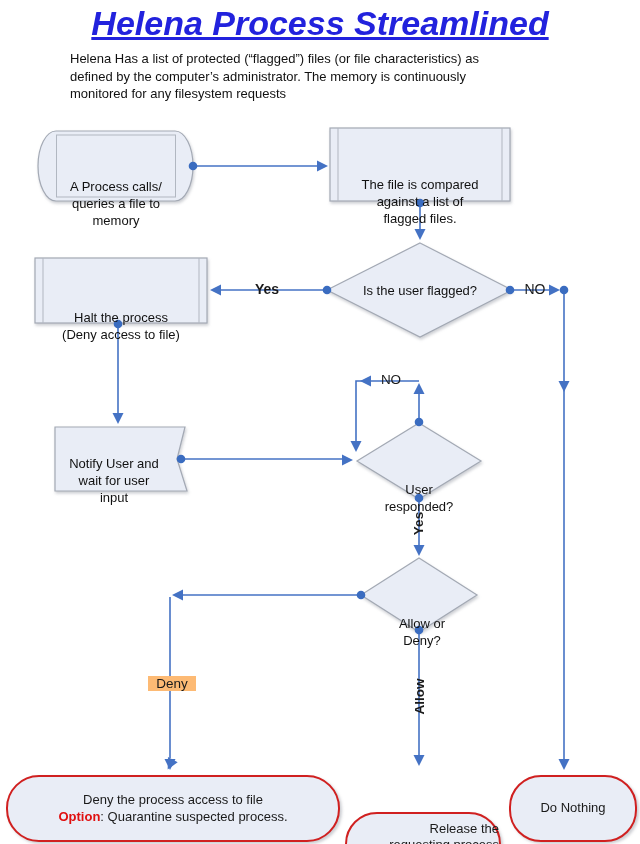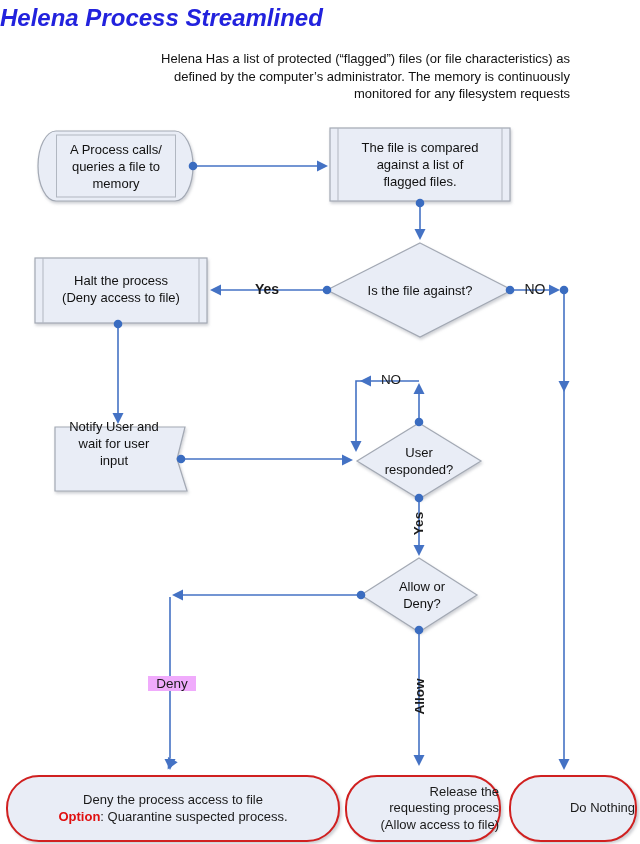--- a/index.html
+++ b/index.html
@@ -3,45 +3,45 @@
 <meta charset="utf-8">
 <style>
   html,body{margin:0;padding:0;}
   body{
     width:640px;height:844px;position:relative;background:#ffffff;
     font-family:"Liberation Sans", sans-serif;color:var(--text-color,#1a1a1a);
     overflow:hidden;
   }
   .abs{position:absolute;}
   #title{
-    top:4px;left:0;width:640px;text-align:left;
-    font-size:24px;font-weight:bold;font-style:italic;
-    color:var(--title-color,#2222dd);
+    top:4px;left:0;width:640px;text-align:center;
+    font-size:34px;font-weight:bold;font-style:italic;
+    text-decoration:underline;color:var(--title-color,#2222dd);
     z-index:2;
   }
   #description{
-    top:50px;left:70px;width:500px;text-align:right;
+    top:50px;left:70px;width:500px;text-align:left;
     font-size:13px;line-height:17.5px;color:#111;z-index:2;
     white-space:pre-line;
   }
   svg.layer{position:absolute;top:0;left:0;z-index:1;}
   .shape{fill:var(--shape-fill,#e9edf6);stroke:var(--shape-border,#a3a9b4);stroke-width:1.2;
          filter:drop-shadow(1.5px 2px 1.5px rgba(110,115,130,0.35));}
   .inner{fill:none;stroke:var(--shape-border,#a3a9b4);stroke-width:1;opacity:.8;}
   .cline{stroke:var(--connector,#4472c4);stroke-width:1.6;fill:none;}
   .cdot{fill:var(--connector-dot,#3a6cc0);}
   .ahead{fill:var(--connector,#4472c4);stroke:none;}
   .node-text{
     z-index:2;text-align:center;font-size:13px;line-height:17px;color:#111;
   }
-  .pre{white-space:pre-line;}
+  .pre{white-space:pre-line;margin-top:37px;}
   .edge-label{z-index:2;font-size:14px;text-align:center;}
   .bold{font-weight:bold;}
   .rot{transform:rotate(-90deg);transform-origin:center center;}
-  .whitebg{background:#f0abfc;padding:0 2px;}
+  .whitebg{background:#fdba74;padding:0 2px;}
   .terminal{
     z-index:2;background:var(--shape-fill,#e9edf6);
     border:2px solid var(--terminal-border,#d02020);
     display:flex;flex-direction:column;justify-content:center;
     text-align:center;font-size:13px;line-height:16.5px;
     box-shadow:2px 2px 3px rgba(110,115,130,.35);
   }
   .option{color:var(--option-red,#e01010);font-weight:bold;}
 </style>
 </head>
@@ -142,21 +142,21 @@
 </svg>
 
 <div class="abs node-text pre" style="left:50px;top:141px;width:132px;">A Process calls/
 queries a file to
 memory</div>
 
 <div class="abs node-text pre" style="left:345px;top:139px;width:150px;text-align:center;">The file is compared
 against a list of
 flagged files.</div>
 
-<div class="abs node-text" style="left:327px;top:282px;width:186px;">Is the file against?</div>
+<div class="abs node-text" style="left:327px;top:282px;width:186px;">Is the user flagged?</div>
 
 <div class="abs node-text pre" style="left:46px;top:272px;width:150px;text-align:center;">Halt the process
 (Deny access to file)</div>
 
 <div class="abs node-text pre" style="left:58px;top:418px;width:112px;">Notify User and
 wait for user
 input</div>
 
 <div class="abs node-text pre" style="left:364px;top:444px;width:110px;">User
 responded?</div>
@@ -178,13 +178,13 @@
 
 <div class="abs terminal" style="left:6px;top:775px;width:330px;height:63px;border-radius:33px;">
   <div>Deny the process access to file</div>
   <div><span class="option">Option</span><span>: Quarantine suspected process.</span></div>
 </div>
 
 <div class="abs terminal pre" style="left:345px;top:775px;width:152px;height:63px;border-radius:32px;text-align:right;">Release the
 requesting process
 (Allow access to file)</div>
 
-<div class="abs terminal" style="left:509px;top:775px;width:124px;height:63px;border-radius:32px;text-align:right;">Do Nothing</div>
+<div class="abs terminal" style="left:509px;top:775px;width:124px;height:63px;border-radius:32px;">Do Nothing</div>
 
 </body></html>

